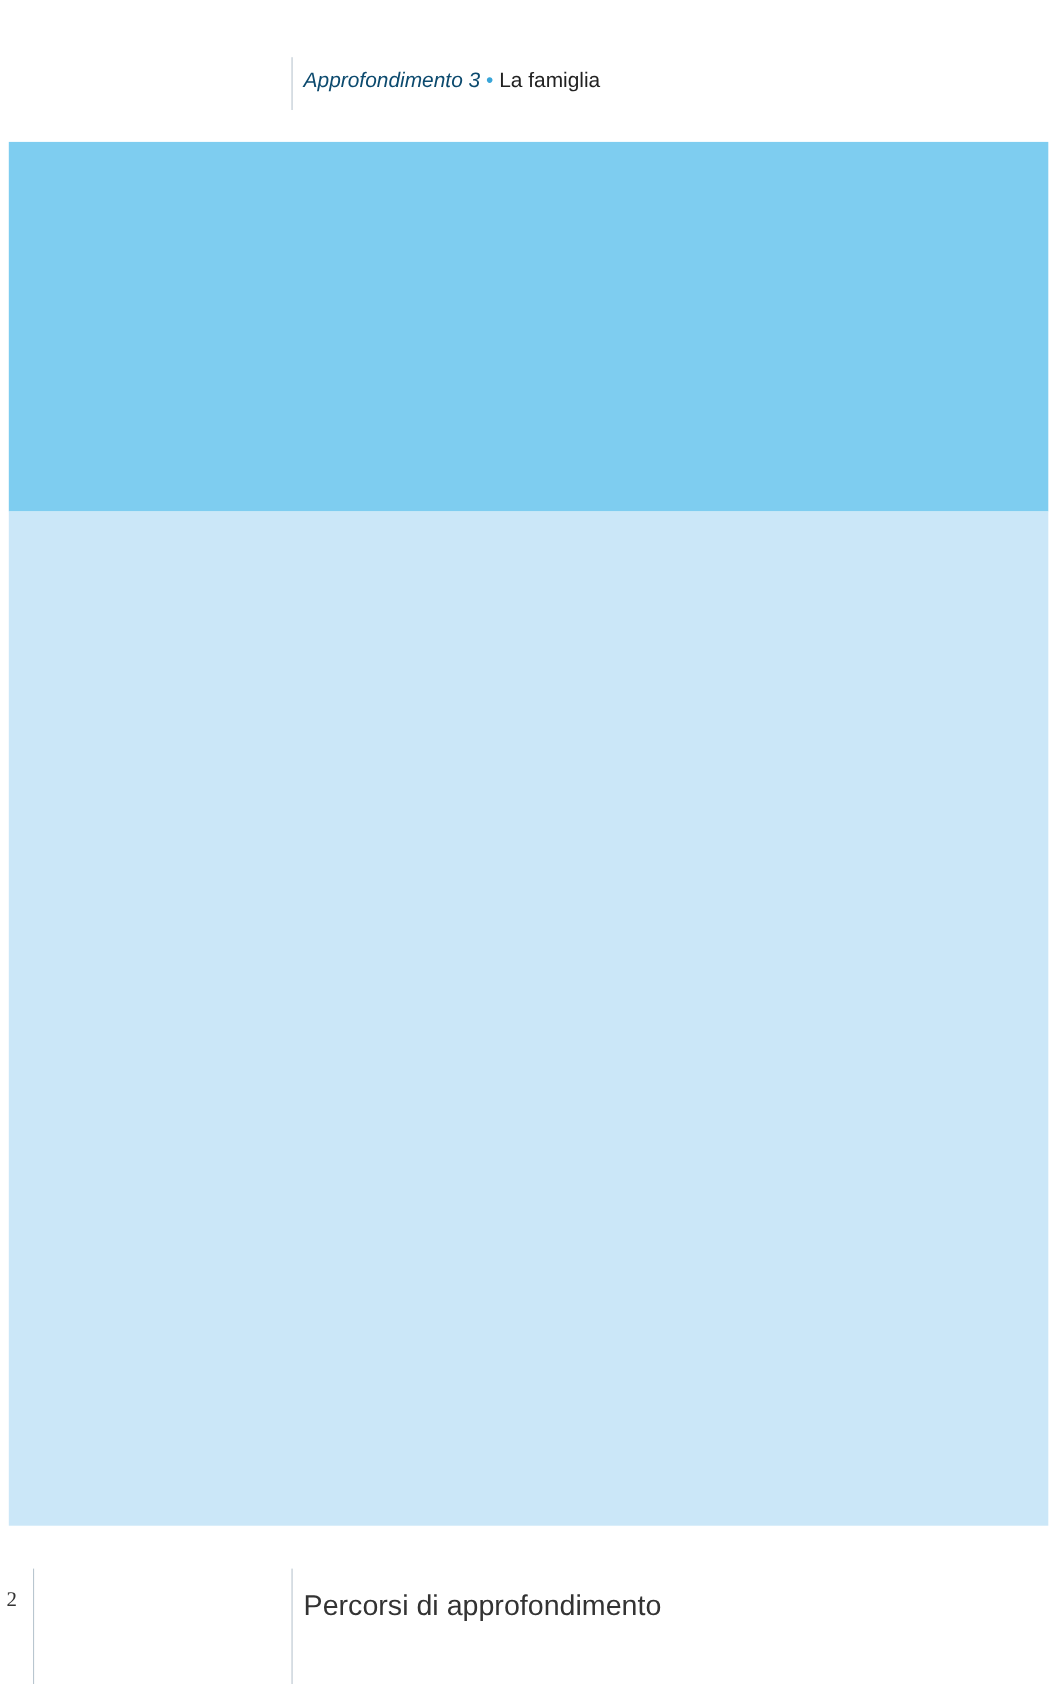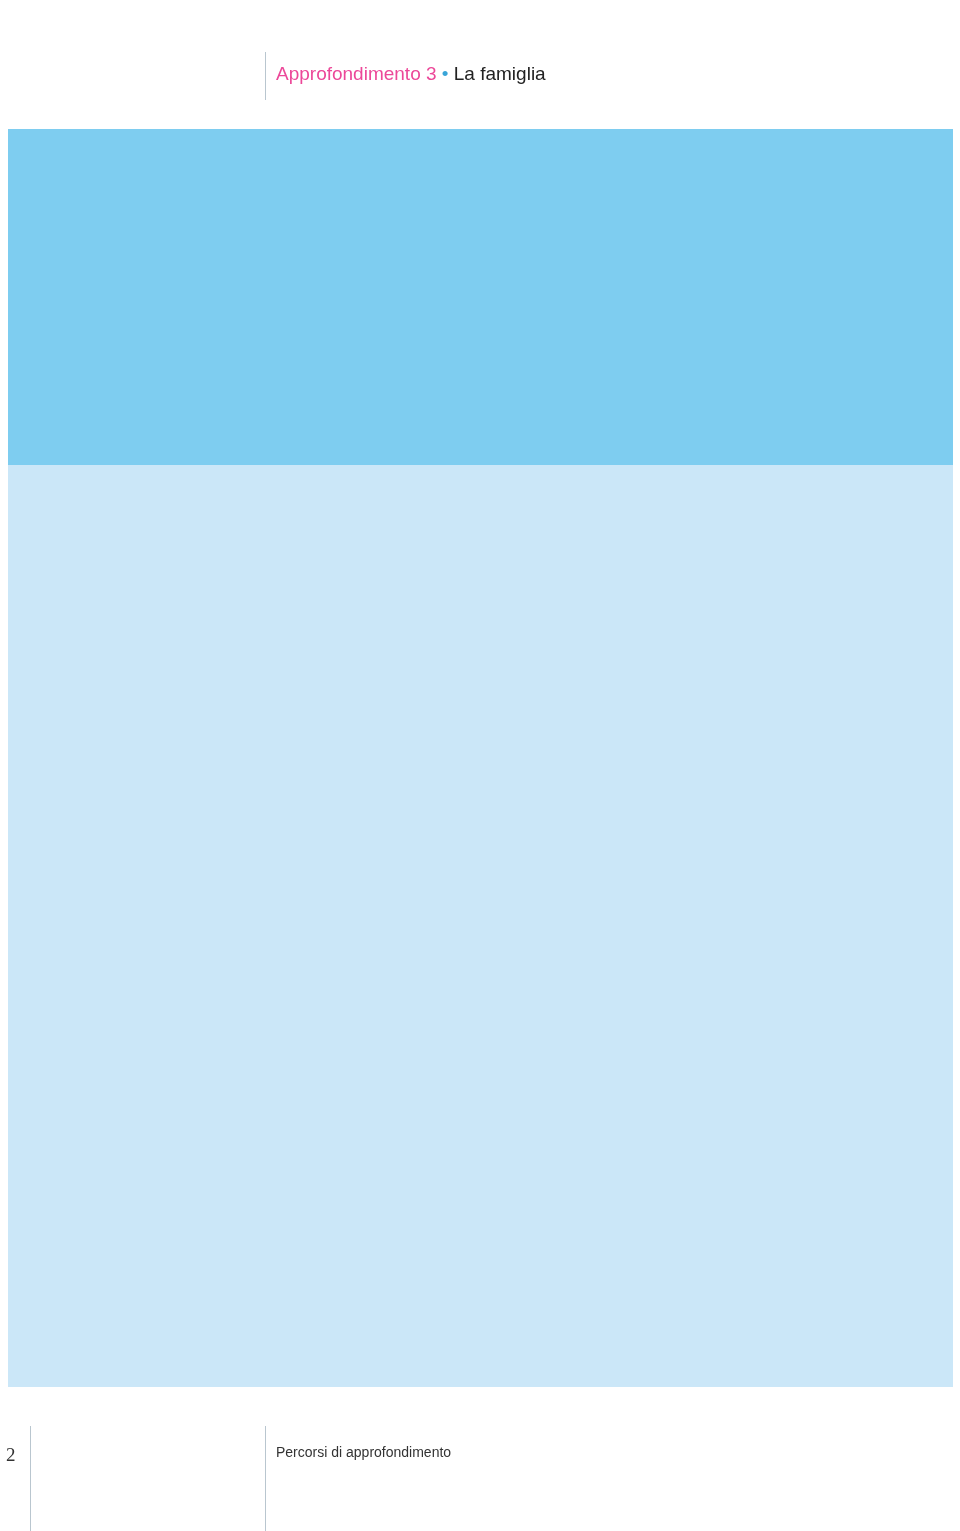--- a/index.html
+++ b/index.html
@@ -1,29 +1,29 @@
 <!DOCTYPE html>
 <html><head>
 <meta charset="utf-8">
 <style>
   html,body{margin:0;padding:0;}
   body{width:960px;height:1531px;background:#fff;font-family:"Liberation Sans",sans-serif;position:relative;overflow:hidden;}
   .page{position:absolute;inset:0;}
   
   #hdr-rule{position:absolute;left:265px;top:52px;width:1px;height:48px;background:#b9c6cf;}
   #hdr{position:absolute;left:276px;top:63px;font-size:19px;color:#222;white-space:nowrap;}
-  #hdr .blue{color:#ec4899;}
+  #hdr .blue{color:#0c4a6e;font-style:italic;}
   #hdr .dot{color:#39a5d8;}
   
   #band-dark{position:absolute;left:8px;top:129px;width:945px;height:336px;background:#7ecdf0;}
   #band-light{position:absolute;left:8px;top:465px;width:945px;height:922px;background:#cbe7f8;}
   
   #foot-rule{position:absolute;left:265px;top:1426px;width:1px;height:105px;background:#b9c6cf;}
   #foot-rule2{position:absolute;left:30px;top:1426px;width:1px;height:105px;background:#b9c6cf;}
-  #foot-txt{position:absolute;left:276px;top:1444px;font-size:14px;color:#333;}
+  #foot-txt{position:absolute;left:276px;top:1444px;font-size:26px;color:#333;}
   #foot-num{position:absolute;left:6px;top:1444px;font-size:19px;color:#333;font-family:"Liberation Serif",serif;}
 </style>
 </head>
 <body>
 
 <div class="page">
   <div id="hdr-rule"></div>
   <div id="hdr">
     <span class="blue">Approfondimento 3</span>
     <span class="dot">•</span>

